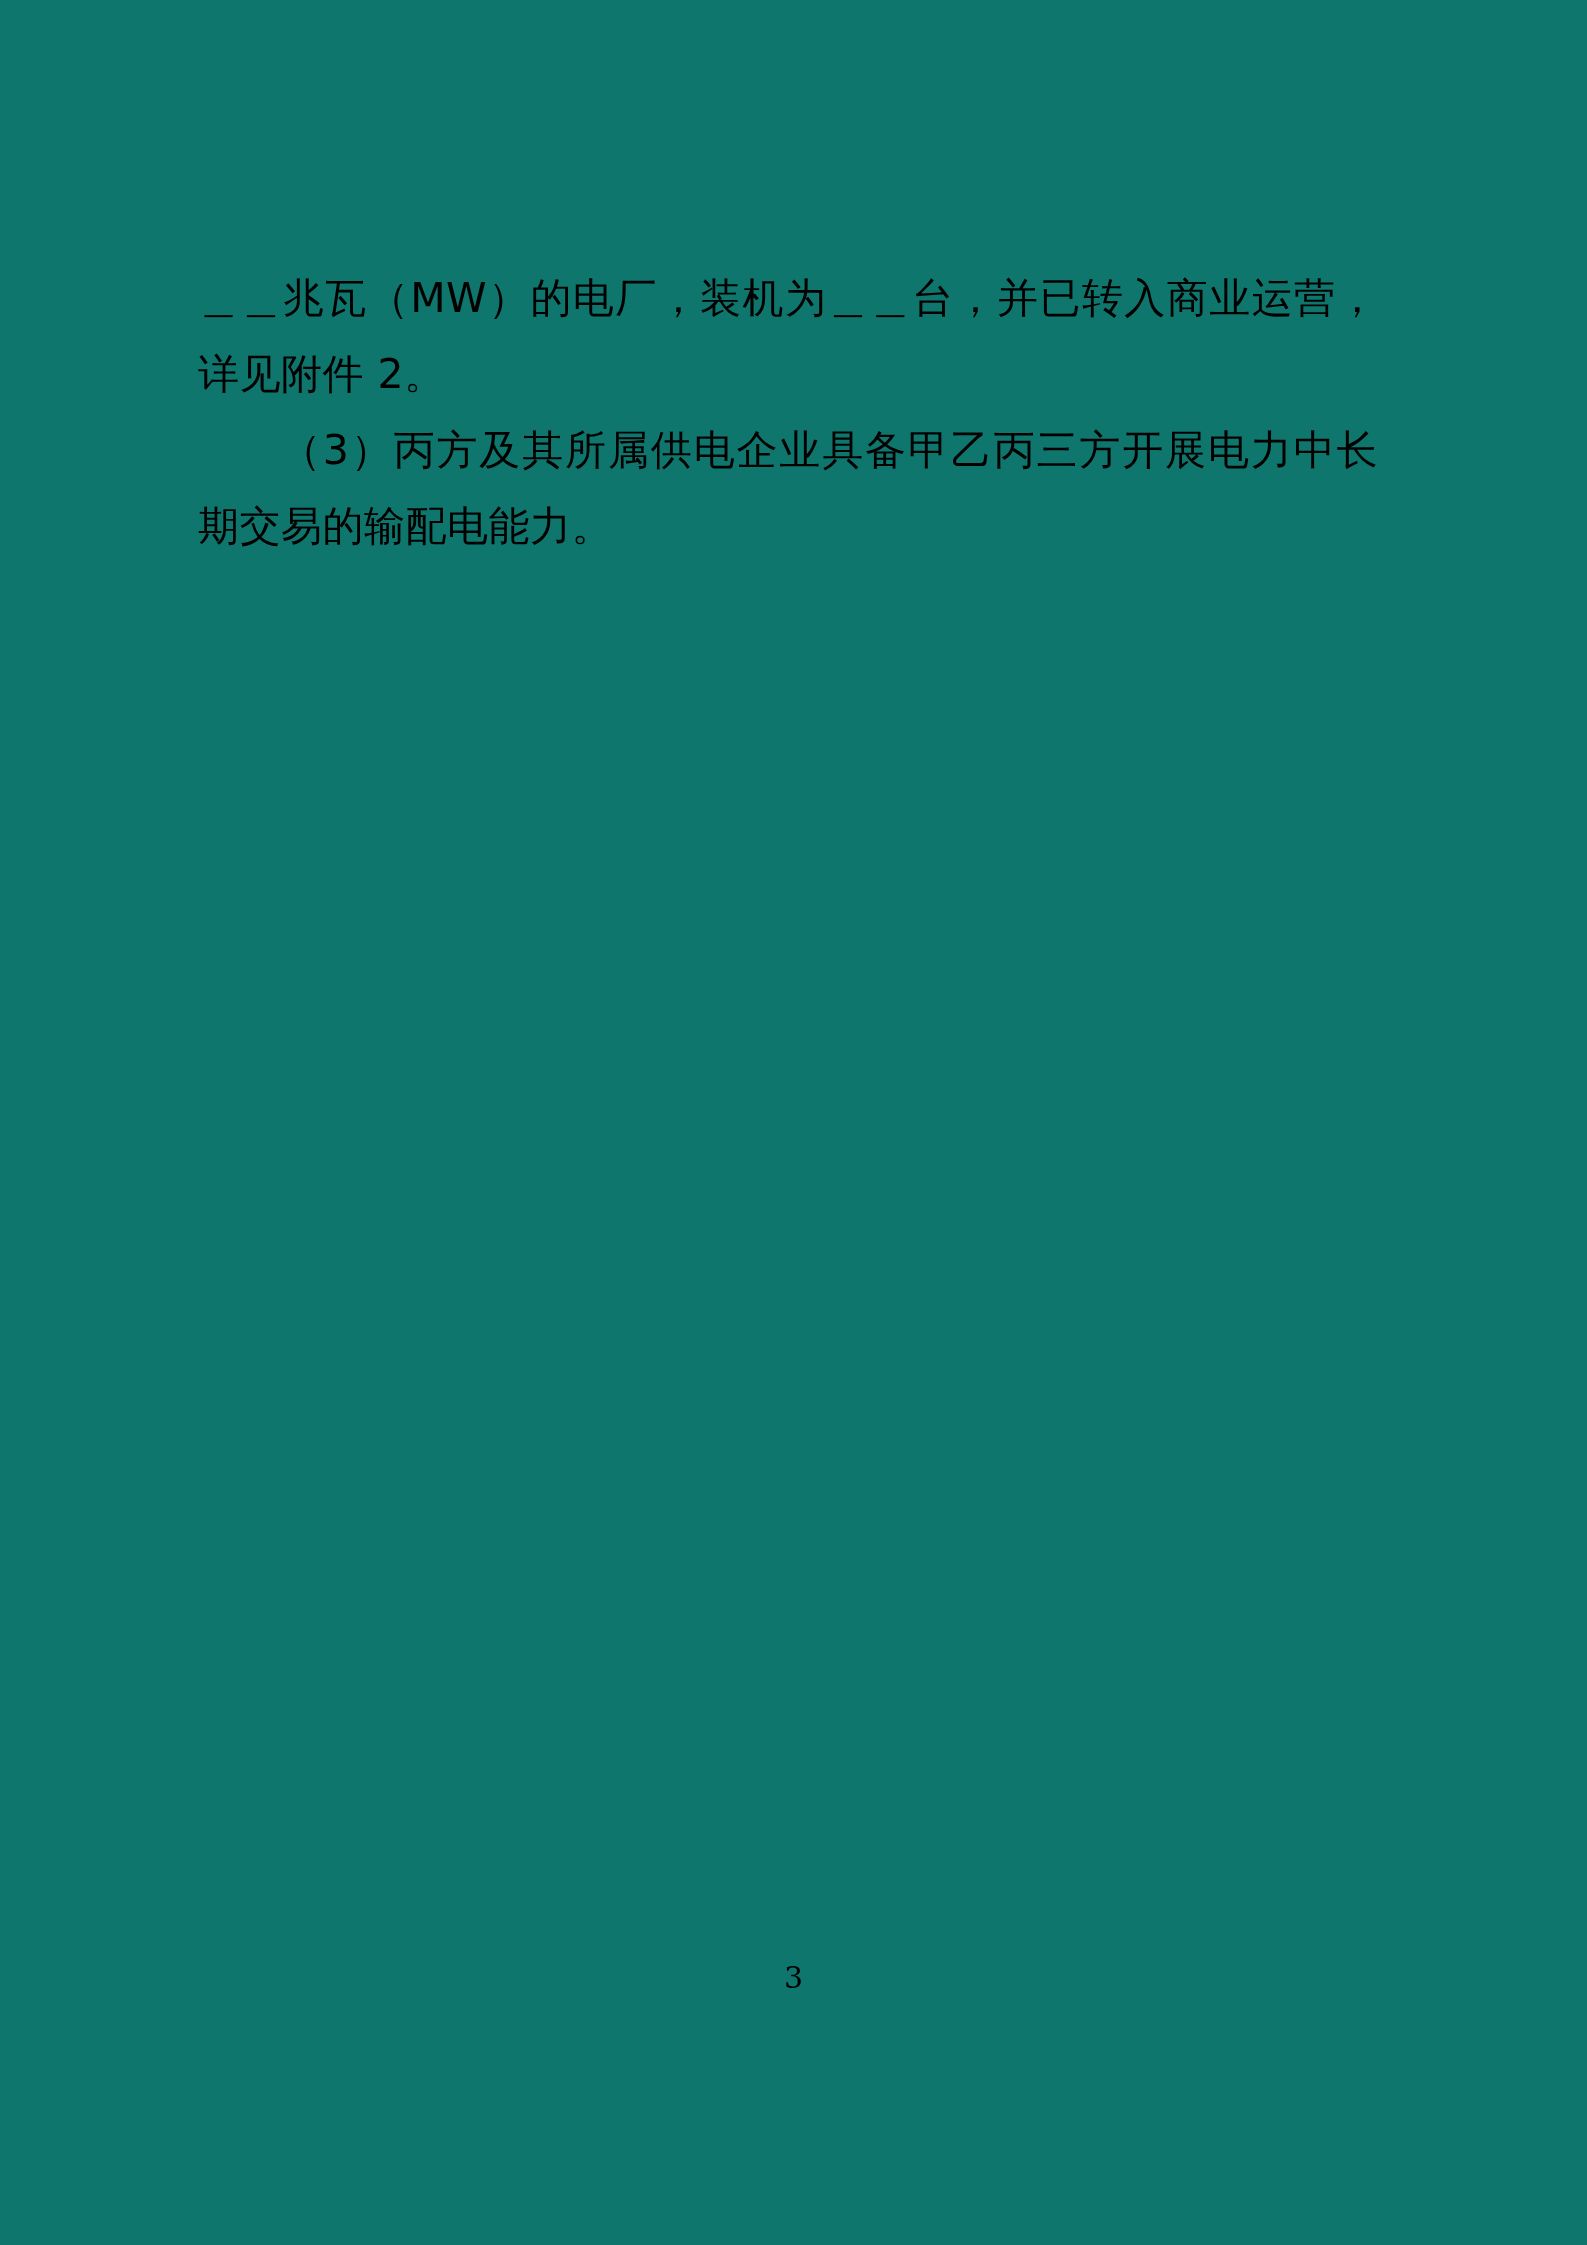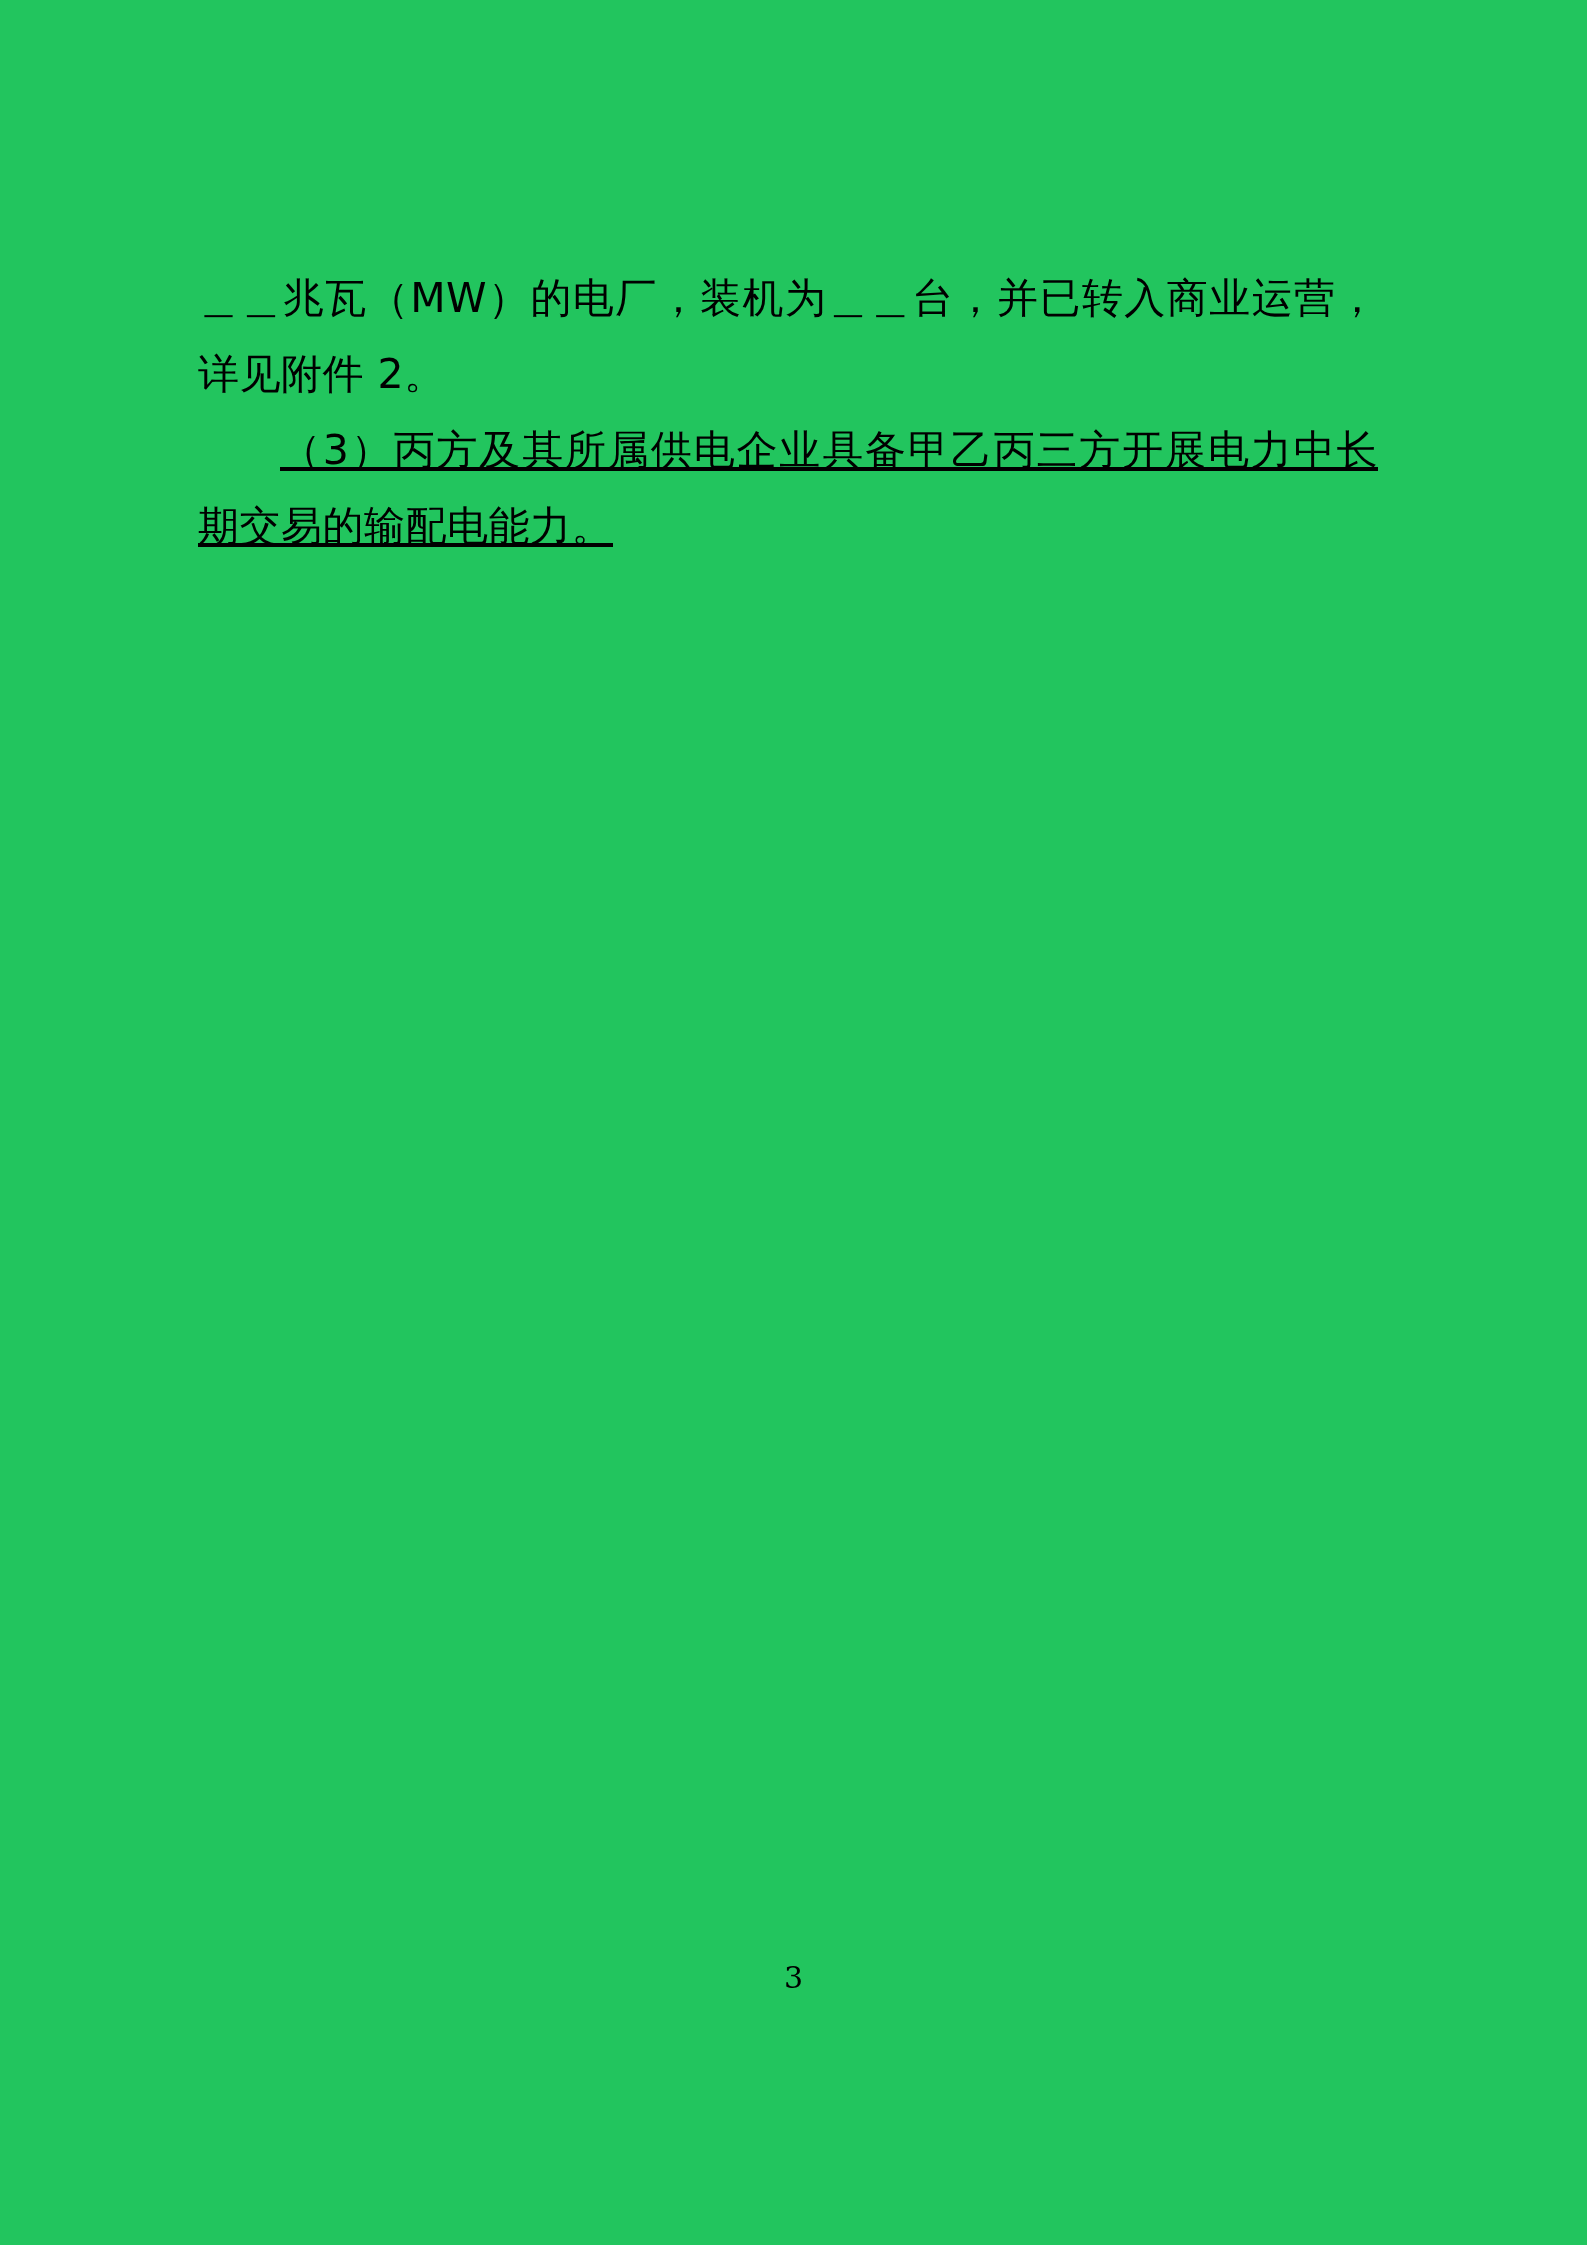--- a/index.html
+++ b/index.html
@@ -4,21 +4,21 @@
 <style>
   html, body {
     margin: 0;
     padding: 0;
     background: #ffffff;
   }
   .page {
     width: 1587px;
     height: 2245px;
     position: relative;
-    background: #22c55e;
+    background: #0f766e;
     box-sizing: border-box;
     font-family: "DejaVu Sans", "Liberation Sans", sans-serif;
     color: #000000;
     overflow: hidden;
   }
   .content {
     position: absolute;
     left: 198px;
     top: 260px;
     width: 1180px;
@@ -28,21 +28,20 @@
     line-height: 76px;
     letter-spacing: 0.5px;
     text-align: justify;
     text-justify: inter-ideograph;
     margin: 0 0 0 0;
     white-space: pre-wrap;
     word-break: break-all;
   }
   .para.indent {
     text-indent: 82px;
-    text-decoration: underline;
   }
   .footer {
     position: absolute;
     left: 0;
     top: 1960px;
     width: 100%;
     text-align: center;
     font-family: "DejaVu Serif", "Liberation Serif", serif;
     font-size: 30px;
     color: #000000;

